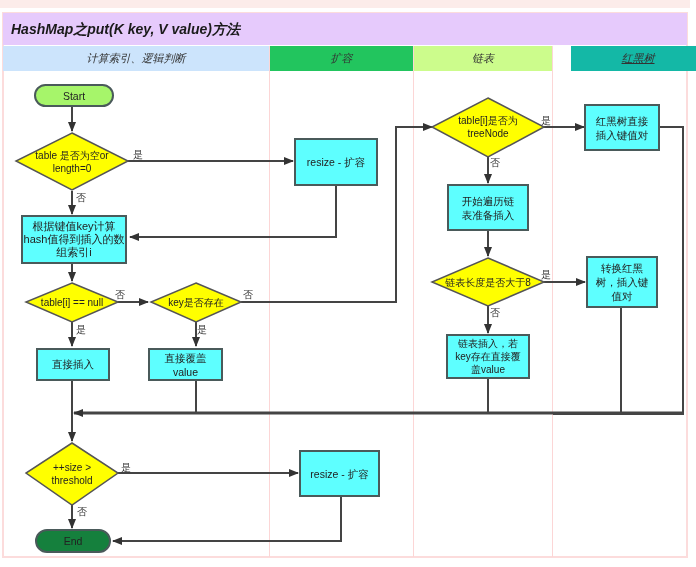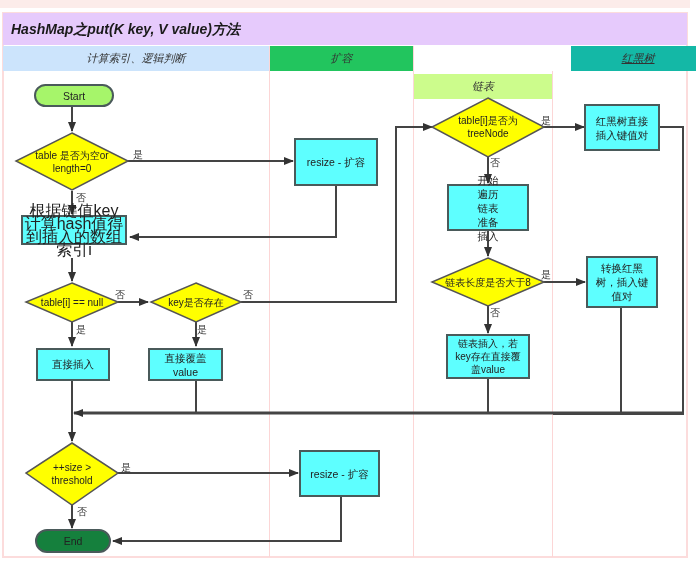--- a/index.html
+++ b/index.html
@@ -18,21 +18,21 @@
 </style>
 </head>
 <body>
 
 <div class="topband"></div>
 <div class="frame"></div>
 <div class="title">HashMap之put(K key, V value)方法</div>
 
 <div class="lane-h" style="left: 3px; width: 267px; background: rgb(204, 228, 252);">计算索引、逻辑判断</div>
 <div class="lane-h" style="left: 270px; width: 144px; background: #22c55e;">扩容</div>
-<div class="lane-h" style="left: 414px; width: 139px; background: rgb(204, 252, 140); margin-top: 28px;">链表</div>
+<div class="lane-h" style="left: 414px; width: 139px; background: rgb(204, 252, 140);">链表</div>
 <div class="lane-h" style="left: 571px; width: 134px; border-right: none; background: #14b8a6; text-decoration: underline;">红黑树</div>
 
 <div class="lane-line" style="left:269px;"></div>
 <div class="lane-line" style="left:413px;"></div>
 <div class="lane-line" style="left:552px;"></div>
 
 <svg class="flow" width="696" height="567">
   <defs>
     <marker id="ah" markerWidth="10" markerHeight="8" refX="9" refY="4" orient="auto" markerUnits="userSpaceOnUse">
       <path d="M0,0 L10,4 L0,8 Z" fill="#333"></path>
@@ -101,25 +101,25 @@
 <div class="dec-txt" style="left:28px;top:295px;width:88px;height:14px;">table[i] == null</div>
 <div class="dec-txt" style="left:152px;top:295px;width:88px;height:14px;">key是否存在</div>
 <div class="dec-txt" style="left:448px;top:113px;width:80px;height:28px;">table[i]是否为treeNode</div>
 <div class="dec-txt" style="left:436px;top:275px;width:104px;height:14px;">链表长度是否大于8</div>
 <div class="dec-txt" style="left:38px;top:460px;width:68px;height:28px;">++size &gt; threshold</div>
 
 <div class="node term" style="left:34px;top:84px;width:80px;height:23px;background:#a6f56a;">Start</div>
 <div class="node term" style="left:35px;top:529px;width:76px;height:24px;background:#15803d;">End</div>
 
 <div class="node proc" style="left:294px;top:138px;width:84px;height:48px;">resize - 扩容</div>
-<div class="node proc" style="left:21px;top:215px;width:106px;height:30px;font-size:16px;line-height:13px;">根据键值key计算hash值得到插入的数组索引i</div>
+<div class="node proc" style="left:21px;top:215px;width:106px;height:49px;font-size:11px;line-height:13px;">根据键值key计算hash值得到插入的数组索引i</div>
 <div class="node proc" style="left:36px;top:348px;width:74px;height:33px;font-family:Liberation Serif, serif;">直接插入</div>
 <div class="node proc" style="left:148px;top:348px;width:75px;height:33px;padding:0 14px;">直接覆盖value</div>
 <div class="node proc" style="left:584px;top:104px;width:76px;height:47px;padding:8px 6px;">红黑树直接插入键值对</div>
-<div class="node proc" style="left:447px;top:184px;width:82px;height:47px;padding:0 24px;">开始遍历链表准备插入</div>
+<div class="node proc" style="left:447px;top:184px;width:82px;height:47px;padding:0 8px;">开始遍历链表准备插入</div>
 <div class="node proc" style="left:586px;top:256px;width:72px;height:52px;padding:0 6px;">转换红黑树，插入键值对</div>
 <div class="node proc" style="left:446px;top:334px;width:84px;height:45px;padding:0 6px;font-size:10px;line-height:13px;">链表插入，若key存在直接覆盖value</div>
 <div class="node proc" style="left:299px;top:450px;width:81px;height:47px;">resize - 扩容</div>
 
 <span class="lbl" style="left:133px;top:148px;">是</span>
 <span class="lbl" style="left:76px;top:191px;">否</span>
 <span class="lbl" style="left:115px;top:288px;">否</span>
 <span class="lbl" style="left:76px;top:323px;">是</span>
 <span class="lbl" style="left:243px;top:288px;">否</span>
 <span class="lbl" style="left:197px;top:323px;">是</span>

